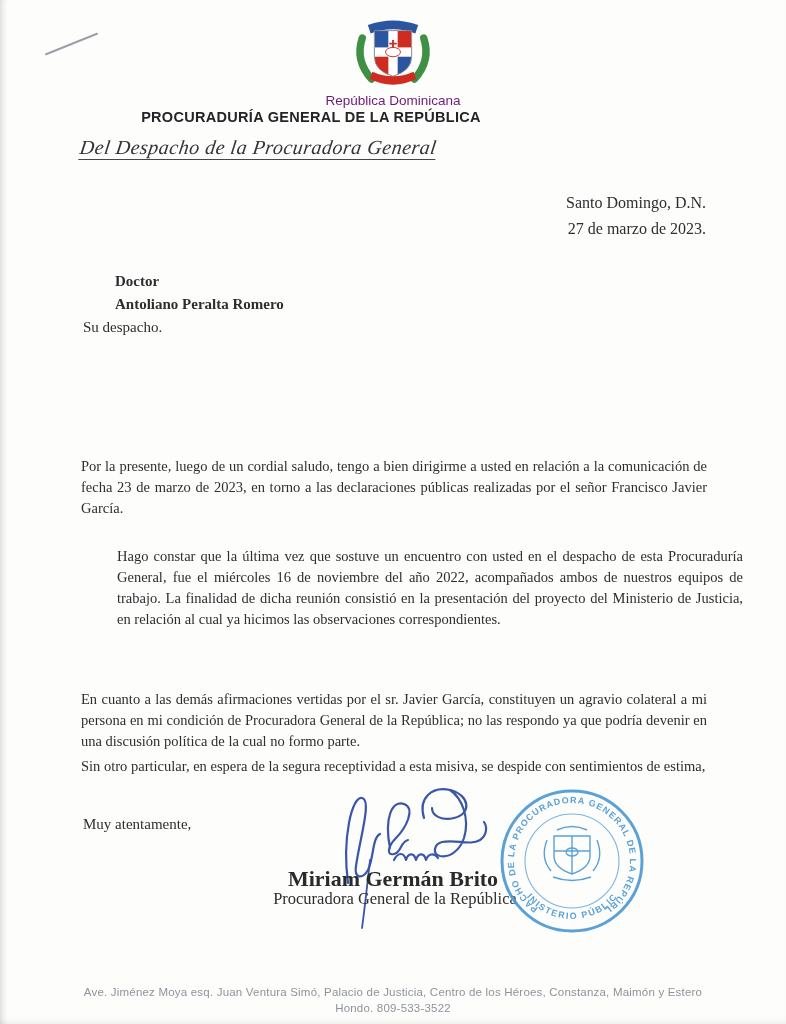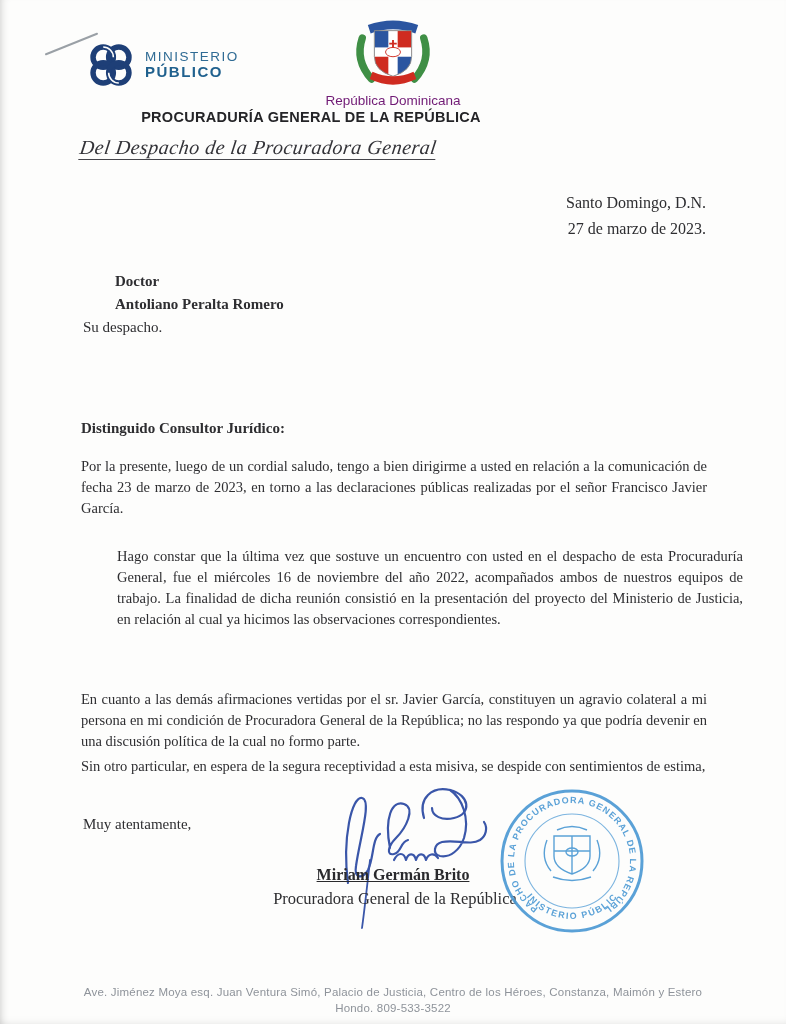--- a/index.html
+++ b/index.html
@@ -35,55 +35,37 @@
   .recipient { left:83px; top:270px; font-size:15px; line-height:23px; }
   .recipient .b { font-weight:700;margin-left:32px; }
   .salutation { left:81px; top:420px; font-size:15px; font-weight:700; }
   .para { left:81px; width:626px; font-size:14.5px; line-height:21px;
           text-align:justify; text-justify:inter-word; }
   .p1 { top:456px; } .p2 { top:546px;margin-left:36px; } .p3 { top:689px; } .p4 { top:756px; }
   .closing { left:83px; top:816px; font-size:15px; }
 
   
   .sig-name { left:280px; top:866px; width:226px; text-align:center;
-              font-size:16px; font-weight:700; color:#2a2a2d;text-decoration:underline; }
+              font-size:22px; font-weight:700; color:#2a2a2d; }
   .sig-role { left:240px; top:889px; width:310px; text-align:center; font-size:16.5px; }
   .signature-svg { left:328px; top:778px; }
   .seal-svg { left:497px; top:786px; }
 
   
   .footer { left:0; top:984px; width:786px; text-align:center;
             font-family:"Liberation Sans",sans-serif; font-size:11.5px;
             line-height:16px; color:#8e939a; letter-spacing:.2px; }
 </style>
 </head>
 <body>
 
 <div class="page">
 
   <div class="abs pen-mark"></div>
 
-  <div class="abs mp-logo">
-    <svg width="50" height="50" viewBox="0 0 64 64">
-      <g fill="none" stroke="#1e3f77" stroke-width="7">
-        <circle cx="22" cy="22" r="13"></circle>
-        <circle cx="42" cy="22" r="13"></circle>
-        <circle cx="22" cy="42" r="13"></circle>
-        <circle cx="42" cy="42" r="13"></circle>
-      </g>
-      <g fill="none" stroke="#fdfdfc" stroke-width="2">
-        <path d="M22 9 a13 13 0 0 1 13 13"></path>
-        <path d="M42 55 a13 13 0 0 1 -13 -13"></path>
-      </g>
-    </svg>
-    <div class="mp-text">
-      <div class="l1">MINISTERIO</div>
-      <div class="l2">PÚBLICO</div>
-    </div>
-  </div>
 
   <svg class="abs coa" width="86" height="82" viewBox="0 0 90 88">
     <path d="M18,14 Q45,4 72,14 L69,23 Q45,14 21,23 Z" fill="#2b55a0"></path>
     <path d="M12,28 Q4,52 22,72" fill="none" stroke="#3f8f45" stroke-width="8" stroke-linecap="round"></path>
     <path d="M78,28 Q86,52 68,72" fill="none" stroke="#3f8f45" stroke-width="8" stroke-linecap="round"></path>
     <clipPath id="shieldClip">
         <path d="M25,20 H65 V48 Q65,63 45,69 Q25,63 25,48 Z"></path>
       </clipPath>
     <g clip-path="url(#shieldClip)">
       <rect x="25" y="20" width="20" height="24" fill="#2b55a0"></rect>
@@ -110,21 +92,20 @@
     <div>Santo Domingo, D.N.</div>
     <div>27 de marzo de 2023.</div>
   </div>
 
   <div class="abs recipient">
     <div class="b">Doctor</div>
     <div class="b">Antoliano Peralta Romero</div>
     <div>Su despacho.</div>
   </div>
 
-  <div class="abs salutation">Distinguido Consultor Jurídico:</div>
 
   <p class="abs para p1">Por la presente, luego de un cordial saludo, tengo a bien dirigirme a usted en relación a la comunicación de fecha 23 de marzo de 2023, en torno a las declaraciones públicas realizadas por el señor Francisco Javier García.</p>
   <p class="abs para p2">Hago constar que la última vez que sostuve un encuentro con usted en el despacho de esta Procuraduría General, fue el miércoles 16 de noviembre del año 2022, acompañados ambos de nuestros equipos de trabajo. La finalidad de dicha reunión consistió en la presentación del proyecto del Ministerio de Justicia, en relación al cual ya hicimos las observaciones correspondientes.</p>
   <p class="abs para p3">En cuanto a las demás afirmaciones vertidas por el sr. Javier García, constituyen un agravio colateral a mi persona en mi condición de Procuradora General de la República; no las respondo ya que podría devenir en una discusión política de la cual no formo parte.</p>
   <p class="abs para p4">Sin otro particular, en espera de la segura receptividad a esta misiva, se despide con sentimientos de estima,</p>
 
   <div class="abs closing">Muy atentamente,</div>
 
   <svg class="abs signature-svg" width="170" height="160" viewBox="0 0 170 160">
     <g fill="none" stroke="#3a56a9" stroke-width="2.2" stroke-linecap="round" stroke-linejoin="round">

